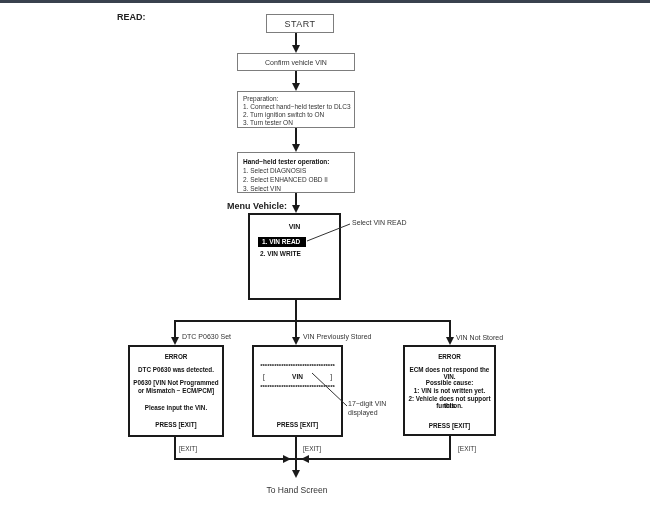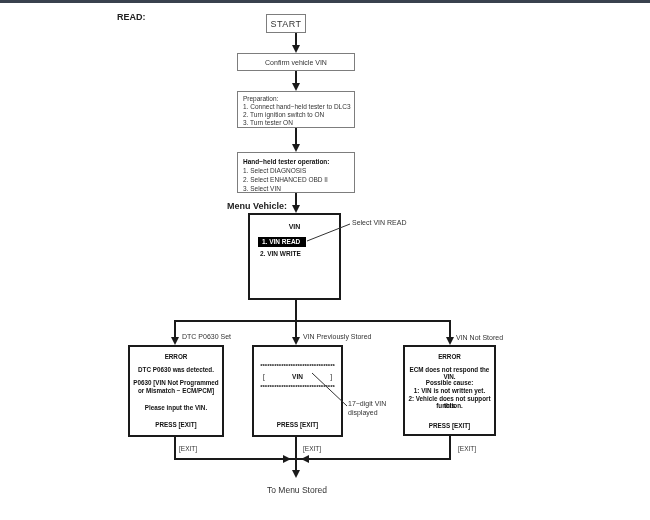--- a/index.html
+++ b/index.html
@@ -33,21 +33,21 @@
 </style>
 </head>
 <body>
 
 <div class="canvas">
 
   <div class="topbar"></div>
 
   <div class="abs t9 b" style="left:117px;top:12px;color:#222;">READ:</div>
 
-  <div class="boxlight c t9" style="left:266px;top:14px;width:40px;height:19px;letter-spacing:0.5px;color:#333;">START</div>
+  <div class="boxlight c t9" style="left:266px;top:14px;width:68px;height:19px;letter-spacing:0.5px;color:#333;">START</div>
 
   <div class="ln" style="left:295px;top:33px;width:2px;height:12px;"></div>
   <div class="arrd" style="left:292px;top:45px;"></div>
 
   <div class="boxlight c t7" style="left:237px;top:53px;width:118px;height:18px;color:#333;">Confirm vehicle VIN</div>
 
   <div class="ln" style="left:295px;top:71px;width:2px;height:12px;"></div>
   <div class="arrd" style="left:292px;top:83px;"></div>
 
   <div class="boxlight" style="left:237px;top:91px;width:118px;height:37px;">
@@ -140,20 +140,20 @@
   <div class="lbl t65" style="left:303px;top:445px;font-size:6.5px;">[EXIT]</div>
   <div class="lbl t65" style="left:458px;top:445px;font-size:6.5px;">[EXIT]</div>
 
   <div class="ln" style="left:174px;top:458px;width:277px;height:2px;"></div>
   <div class="arrr" style="left:283px;top:455px;"></div>
   <div class="arrl" style="left:301px;top:455px;"></div>
 
   <div class="ln" style="left:295px;top:460px;width:2px;height:11px;"></div>
   <div class="arrd" style="left:292px;top:470px;"></div>
 
-  <div class="abs t8 c" style="left:251px;top:485px;width:92px;color:#333;">To Menu Stored</div>
+  <div class="abs t8 c" style="left:251px;top:485px;width:92px;color:#333;">To Hand Screen</div>
 
   <svg class="overlay" width="650" height="520">
     <line x1="307" y1="241" x2="350" y2="224" stroke="#333" stroke-width="1"></line>
     <line x1="312" y1="373" x2="347" y2="406" stroke="#333" stroke-width="1"></line>
   </svg>
 
 </div>
 
 </body></html>

